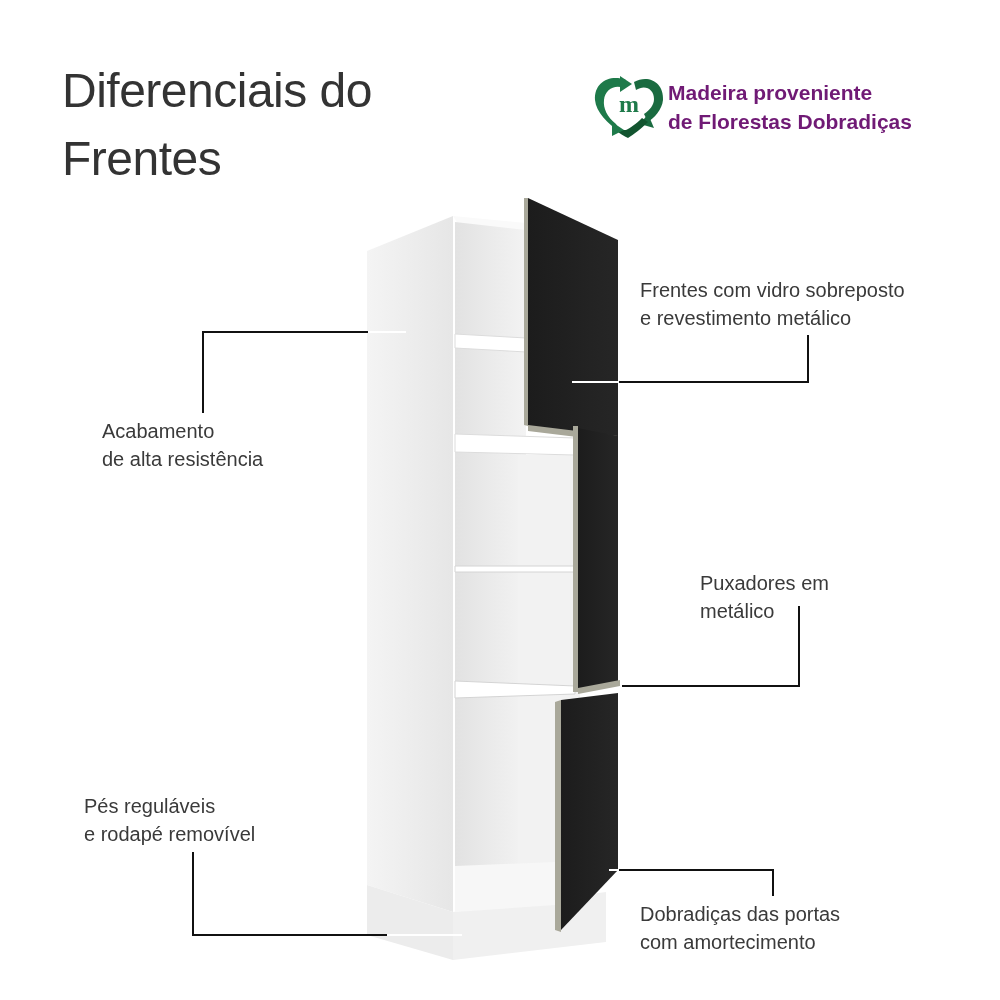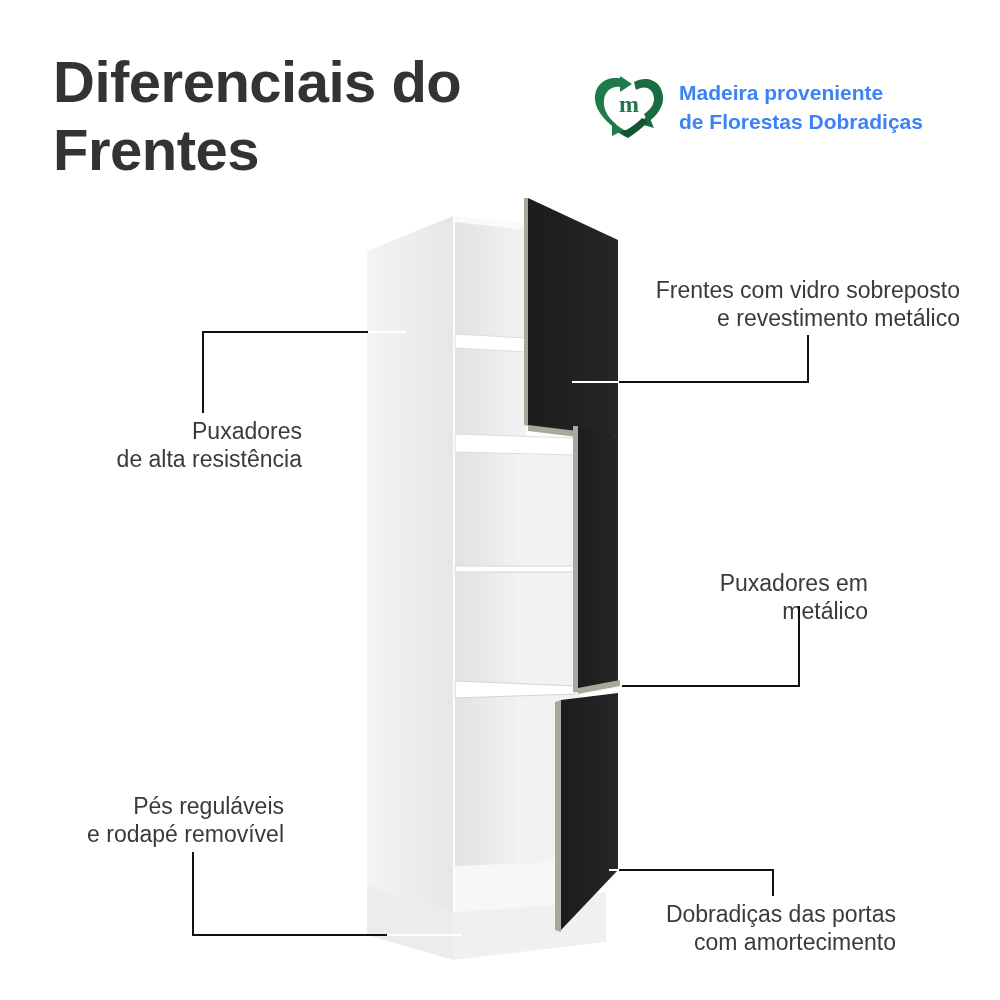--- a/index.html
+++ b/index.html
@@ -1,20 +1,20 @@
 <!DOCTYPE html>
 <html><head>
 <meta charset="utf-8">
 <style>
   html,body{margin:0;padding:0;background:#ffffff;}
   body{width:1000px;height:1000px;position:relative;overflow:hidden;font-family:"Liberation Sans",sans-serif;color:#333333;}
-  .title{position:absolute;left:49px;top:44px;font-size:58px;font-weight:bold;line-height:68px;color:#333333;letter-spacing:-0.5px;margin:4px;}
+  .title{position:absolute;left:49px;top:44px;font-size:48px;font-weight:normal;line-height:68px;color:#333333;letter-spacing:-0.5px;margin:13px;}
   .badge{position:absolute;left:590px;top:72px;display:flex;align-items:center;}
-  .badge-text{font-size:21px;font-weight:bold;line-height:29px;color:#3b82f6;margin-left:11px;}
-  .label{position:absolute;font-size:23px;line-height:28px;color:#3a3a3a;text-align:right;white-space:nowrap;}
+  .badge-text{font-size:21px;font-weight:bold;line-height:29px;color:#701a75;margin-left:0;}
+  .label{position:absolute;font-size:20px;line-height:28px;color:#3a3a3a;text-align:left;white-space:nowrap;}
   .line{position:absolute;background:#111111;}
   .wline{position:absolute;background:#ffffff;}
   svg.cab{position:absolute;left:0;top:0;}
 </style>
 </head>
 <body>
 
 <h1 class="title">
   <span>Diferenciais do</span><br>
   <span>Frentes</span>
@@ -77,21 +77,21 @@
   <polygon points="578,688 620,680 620,686 578,694" fill="#a9a89a"></polygon>
 
   <polygon points="555,702 561,700 561,932 555,930" fill="#a9a89a"></polygon>
   <polygon points="561,700 618,693 618,870 561,930" fill="url(#doorG)"></polygon>
 </svg>
 
 <div class="line" style="left:202px;top:331px;width:166px;height:2px;"></div>
 <div class="wline" style="left:368px;top:331px;width:38px;height:2px;"></div>
 <div class="line" style="left:202px;top:331px;width:2px;height:82px;"></div>
 <div class="label" style="left:102px;top:417px;width:200px;">
-  <span>Puxadores</span><br>
+  <span>Acabamento</span><br>
   <span>de alta resistência</span>
 </div>
 
 <div class="label" style="left:640px;top:276px;width:320px;">
   <span>Frentes com vidro sobreposto</span><br>
   <span>e revestimento metálico</span>
 </div>
 <div class="wline" style="left:572px;top:381px;width:47px;height:2px;"></div>
 <div class="line" style="left:619px;top:381px;width:190px;height:2px;"></div>
 <div class="line" style="left:807px;top:335px;width:2px;height:48px;"></div>

